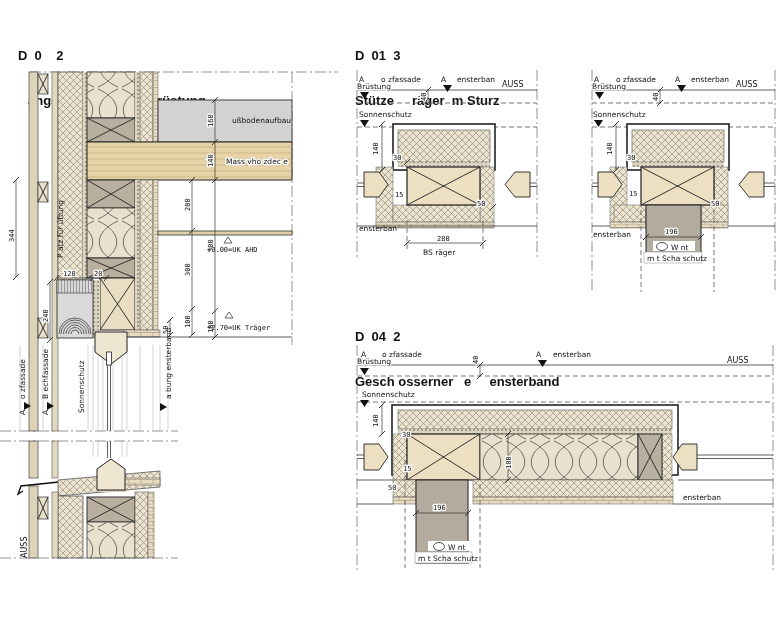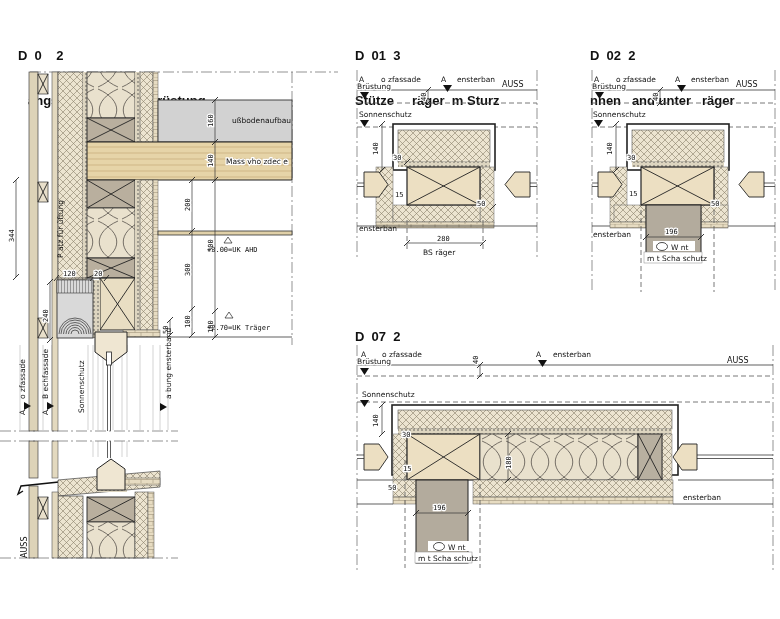--- a/index.html
+++ b/index.html
@@ -29,26 +29,23 @@
 <div class="canvas">
 
   <div class="title" style="left:18px;top:18px">
     <span class="code">D  0    2</span>
     <span class="name t-ind">ängsschn tt Sturz   Brüstung</span>
   </div>
   <div class="title" style="left:355px;top:18px">
     <span class="code">D  01  3</span>
     <span class="name">Stütze     räger  m Sturz</span>
   </div>
-  <div class="title" style="left:590px;top:18px">
-    <span class="code">D  02  2</span>
-    <span class="name">nnen   and unter   räger</span>
-  </div>
   <div class="title" style="left:355px;top:299px">
-    <span class="code">D  07  2</span>
+    <span class="code">D  04  2</span>
+    <span class="name">Gesch osserner   e     ensterband</span>
   </div>
 
 <svg width="780" height="619" viewBox="0 0 780 619">
 <defs>
   <pattern id="xh" width="7" height="7" patternUnits="userSpaceOnUse">
     <rect width="7" height="7" fill="#ece4d0"></rect>
     <path d="M0,0 L7,7 M7,0 L0,7" stroke="#8a7f6a" stroke-width="0.6"></path>
   </pattern>
   <pattern id="lp" width="24" height="44" patternUnits="userSpaceOnUse">
     <rect width="24" height="44" fill="#e9e1cd"></rect>

